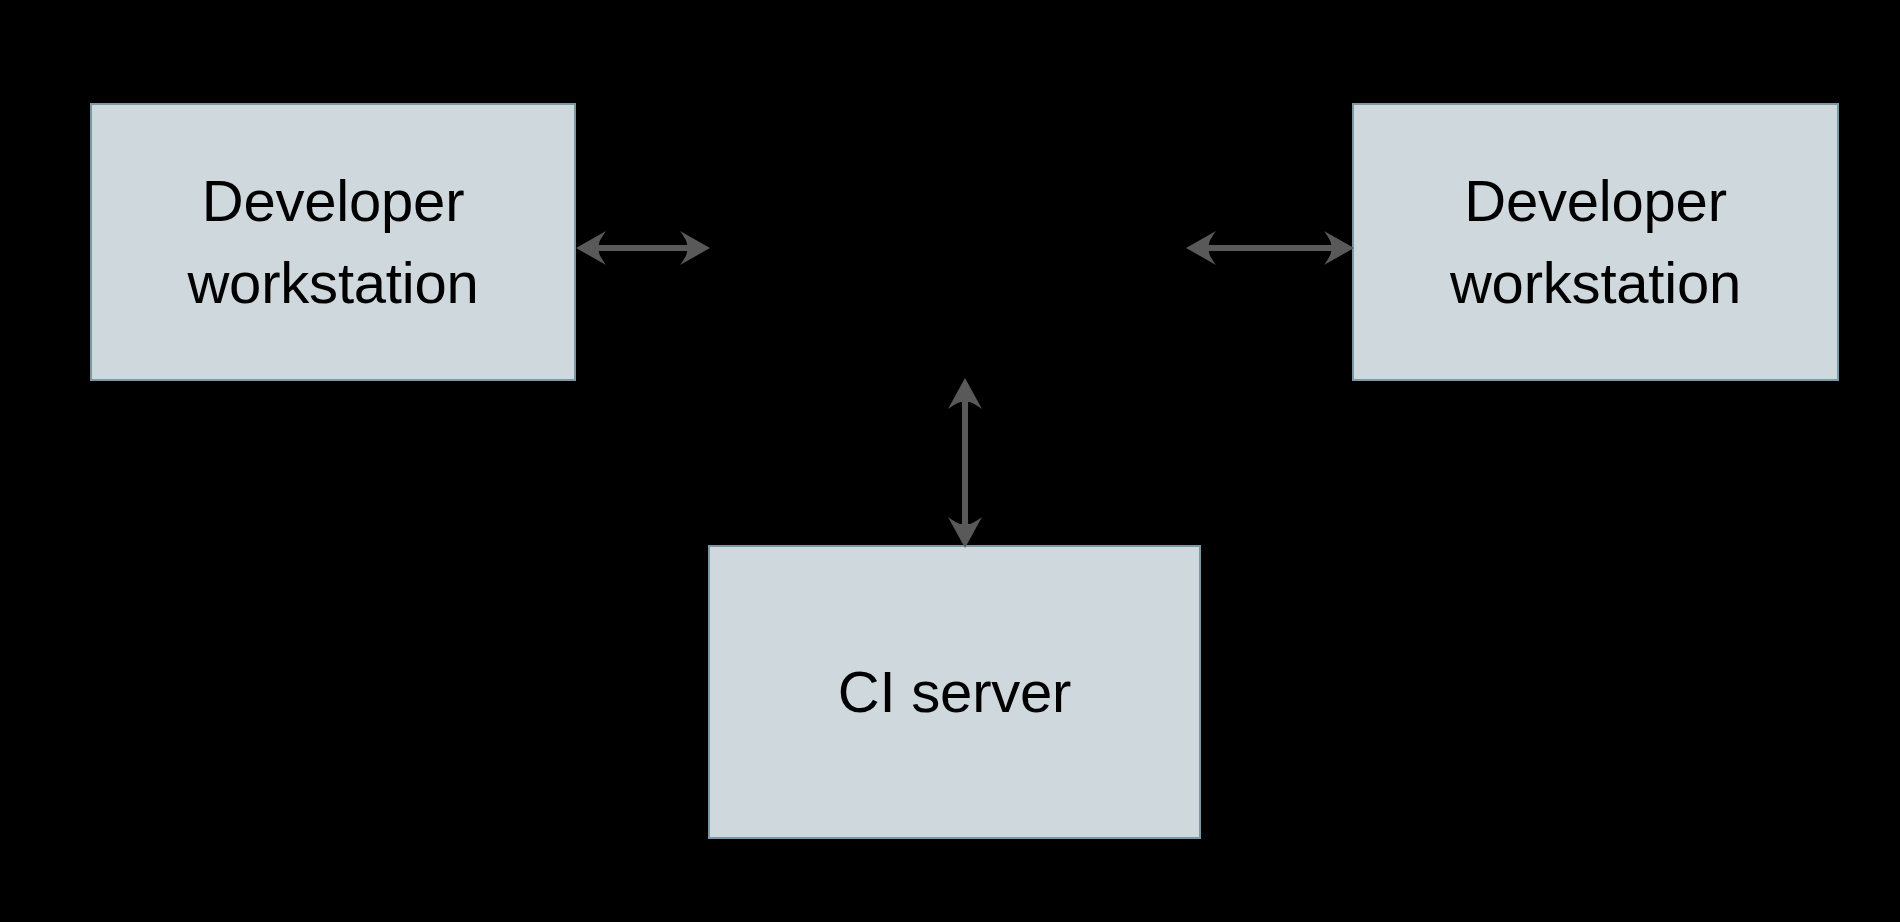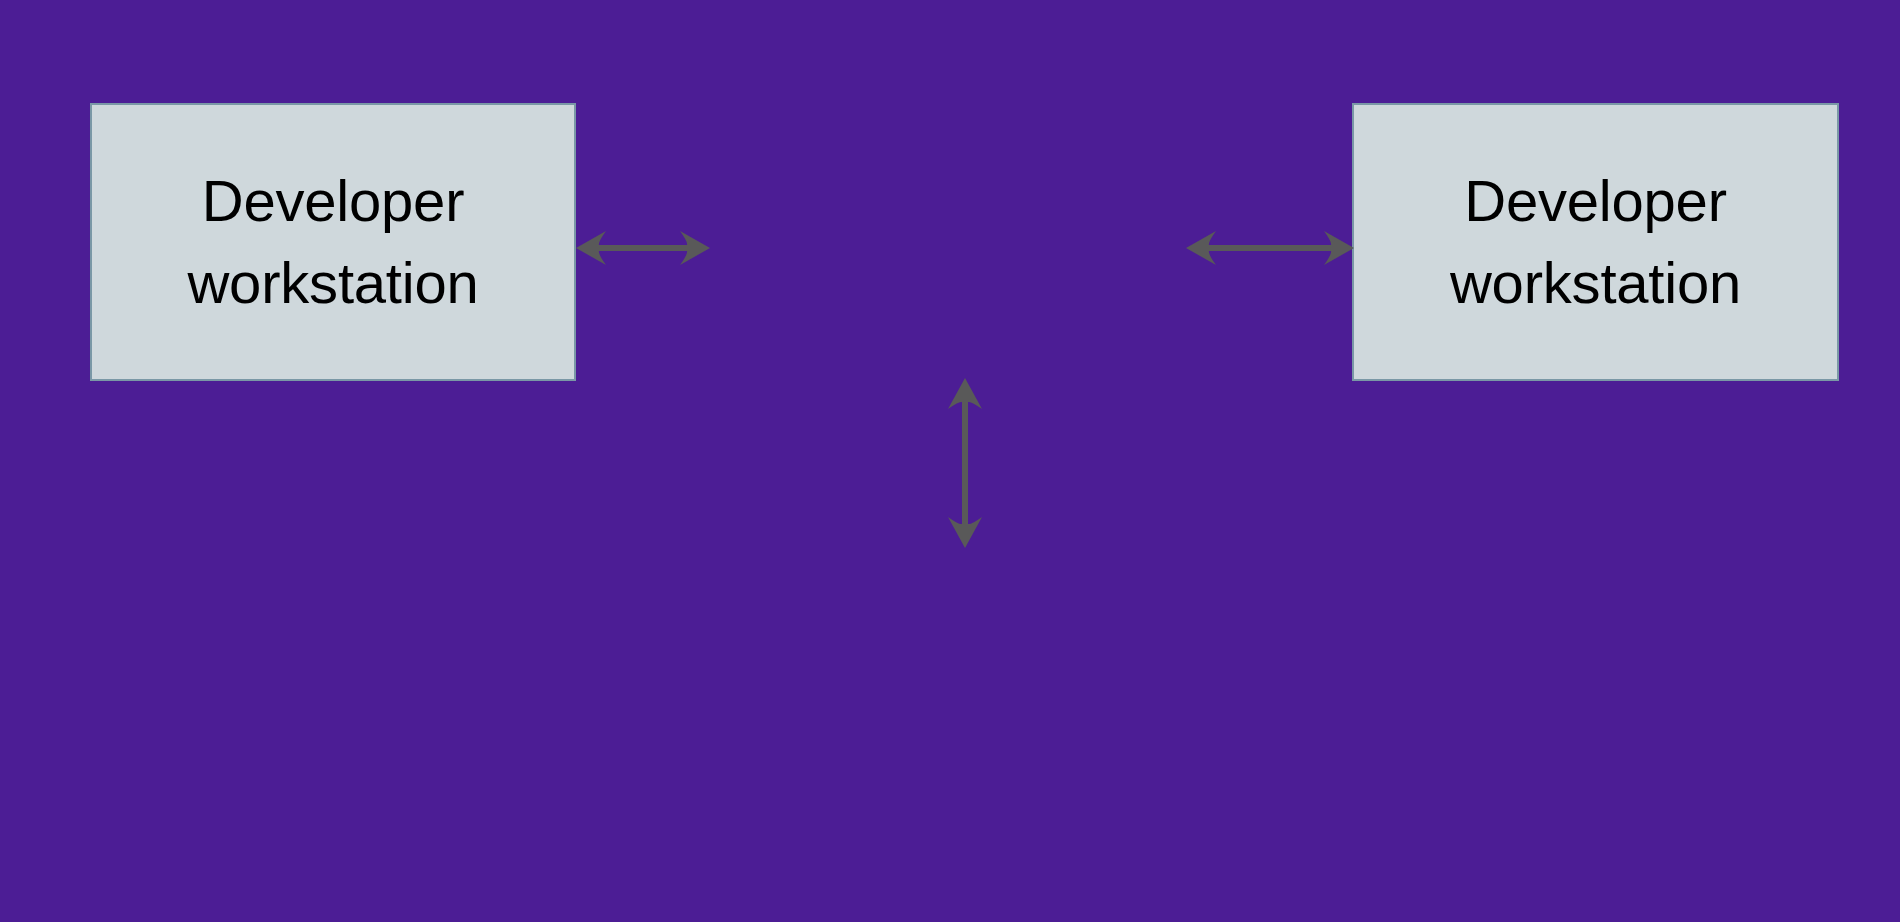--- a/index.html
+++ b/index.html
@@ -8,21 +8,21 @@
     padding: 0;
     background: #ffffff;
   }
   body {
     font-family: "Liberation Sans", sans-serif;
   }
   #canvas {
     position: relative;
     width: 1900px;
     height: 922px;
-    background: #4c1d95;
+    background: #000000;
     overflow: hidden;
   }
   .node {
     position: absolute;
     box-sizing: border-box;
     background: #cfd8dc;
     border: 2px solid #7a98a6;
     display: flex;
     align-items: center;
     justify-content: center;
@@ -66,20 +66,23 @@
     <span class="node-label">Developer
 workstation</span>
   </div>
 
 
   <div class="node" id="node-dev-right">
     <span class="node-label">Developer
 workstation</span>
   </div>
 
+  <div class="node" id="node-ci">
+    <span class="node-label">CI server</span>
+  </div>
 
   <svg class="connector" id="conn-left-cache" viewBox="0 0 134 66">
     <g>
       <path class="arrow-shape" d="M 0,33
                L 30,16
                Q 22,27 23,30
                L 111,30
                Q 112,27 104,16
                L 134,33
                L 104,50

